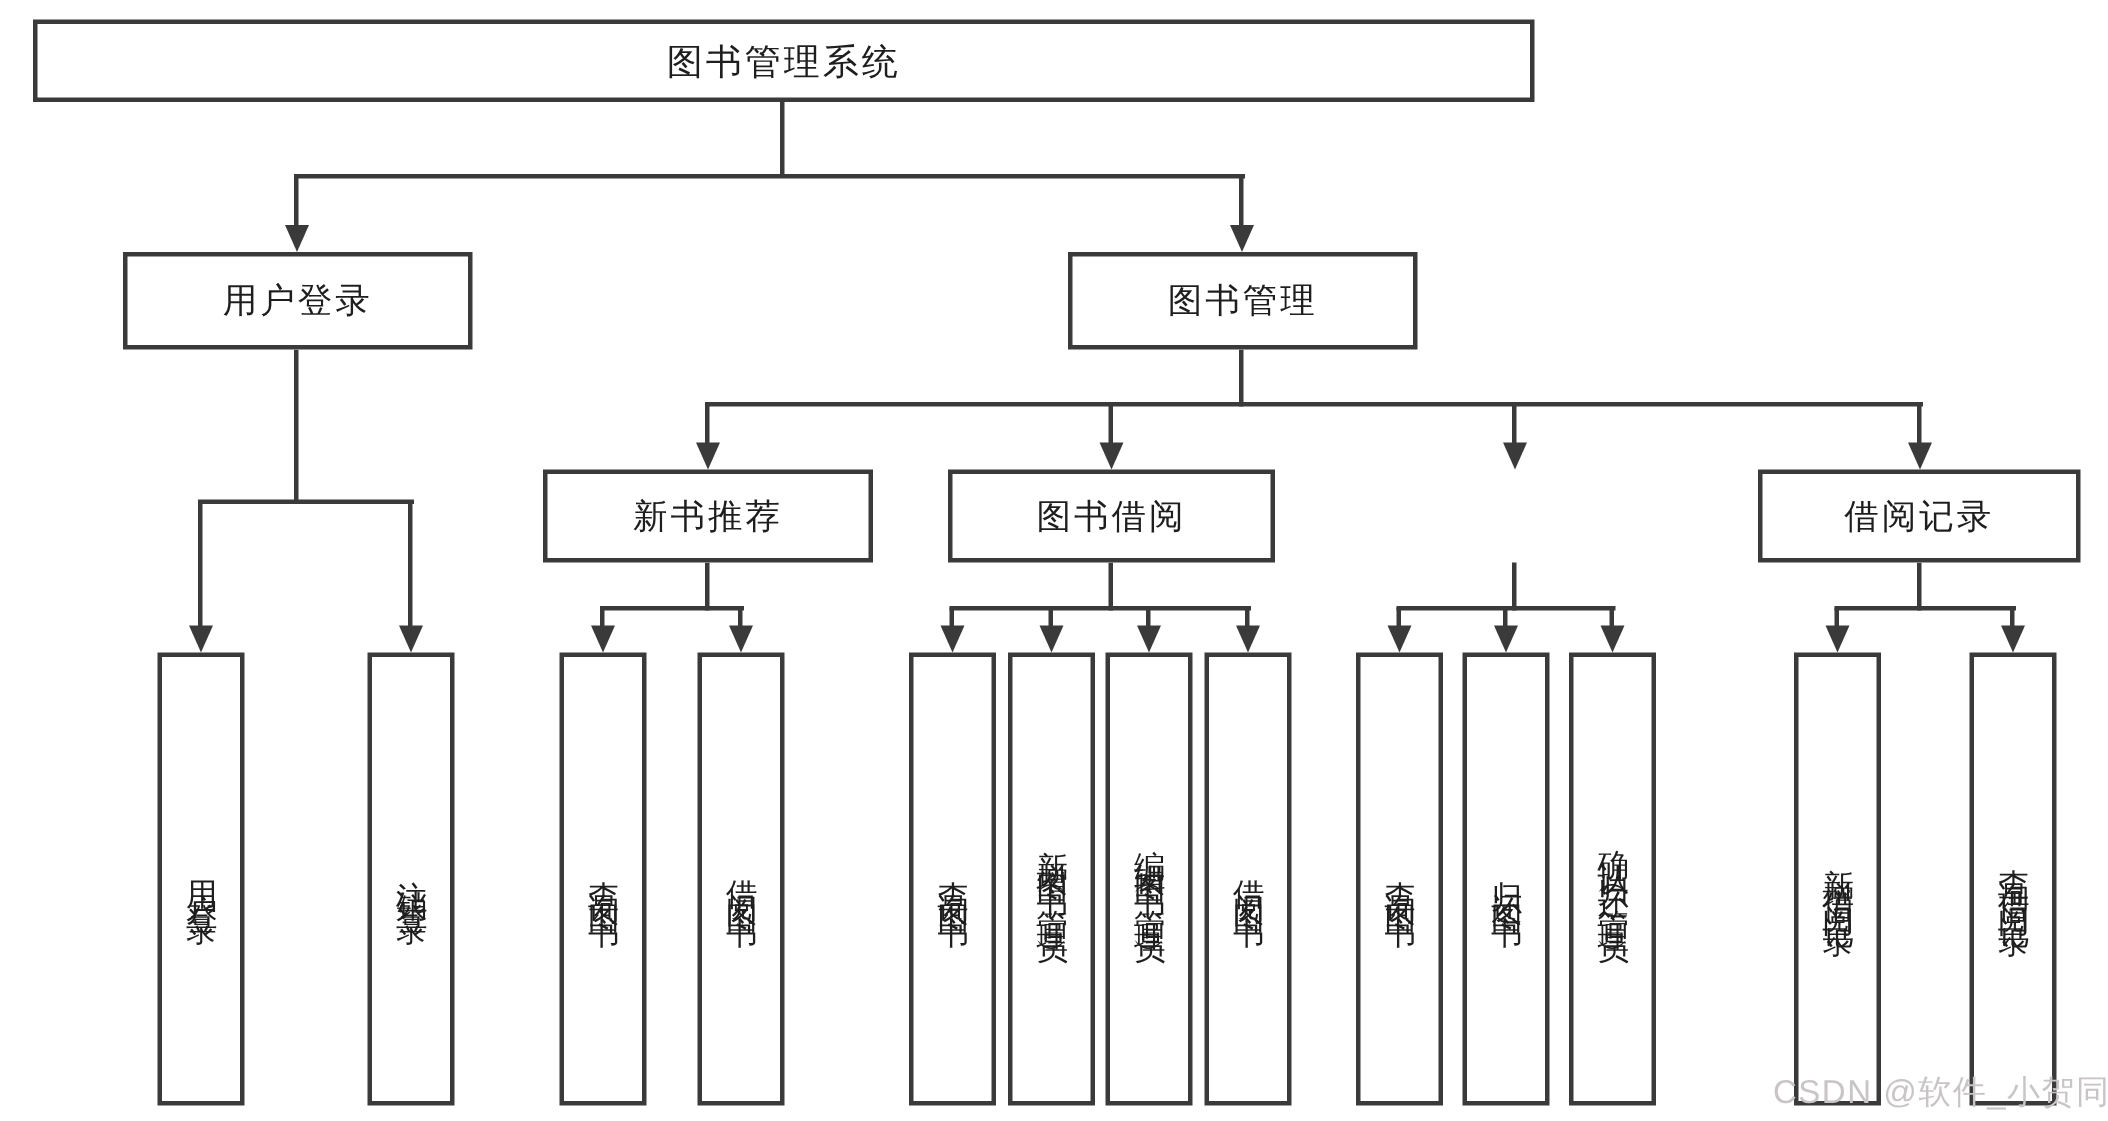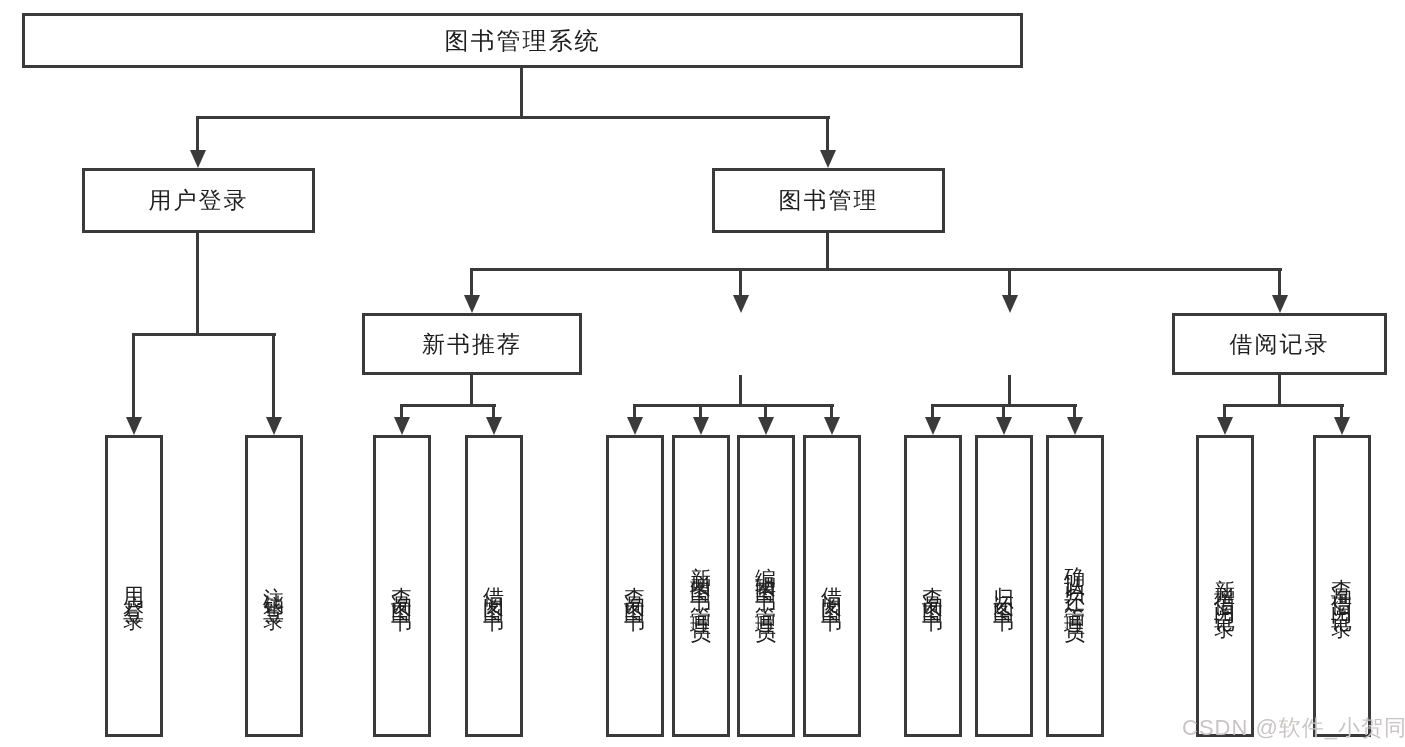--- a/index.html
+++ b/index.html
@@ -33,20 +33,21 @@
 <body>
 
 <div class="canvas">
 
   <div class="node root" style="left:22px;top:13px;width:1001px;height:55px;">图书管理系统</div>
 
   <div class="node" style="left:82px;top:168px;width:233px;height:65px;">用户登录</div>
   <div class="node" style="left:362px;top:313px;width:220px;height:62px;">新书推荐</div>
 
   <div class="node" style="left:712px;top:168px;width:233px;height:65px;">图书管理</div>
+  <div class="node" style="left:632px;top:313px;width:218px;height:62px;">图书借阅</div>
   <div class="node" style="left:1172px;top:313px;width:215px;height:62px;">借阅记录</div>
 
   <div class="node leaf" style="left:105px;top:435px;width:58px;height:302px;">用户登录</div>
   <div class="node leaf" style="left:245px;top:435px;width:58px;height:302px;">注销登录</div>
 
   <div class="node leaf" style="left:373px;top:435px;width:58px;height:302px;">查询图书</div>
   <div class="node leaf" style="left:465px;top:435px;width:58px;height:302px;">借阅图书</div>
 
   <div class="node leaf" style="left:606px;top:435px;width:58px;height:302px;">查询图书</div>
   <div class="node leaf" style="left:672px;top:435px;width:58px;height:302px;">新增图书（管理员）</div>

